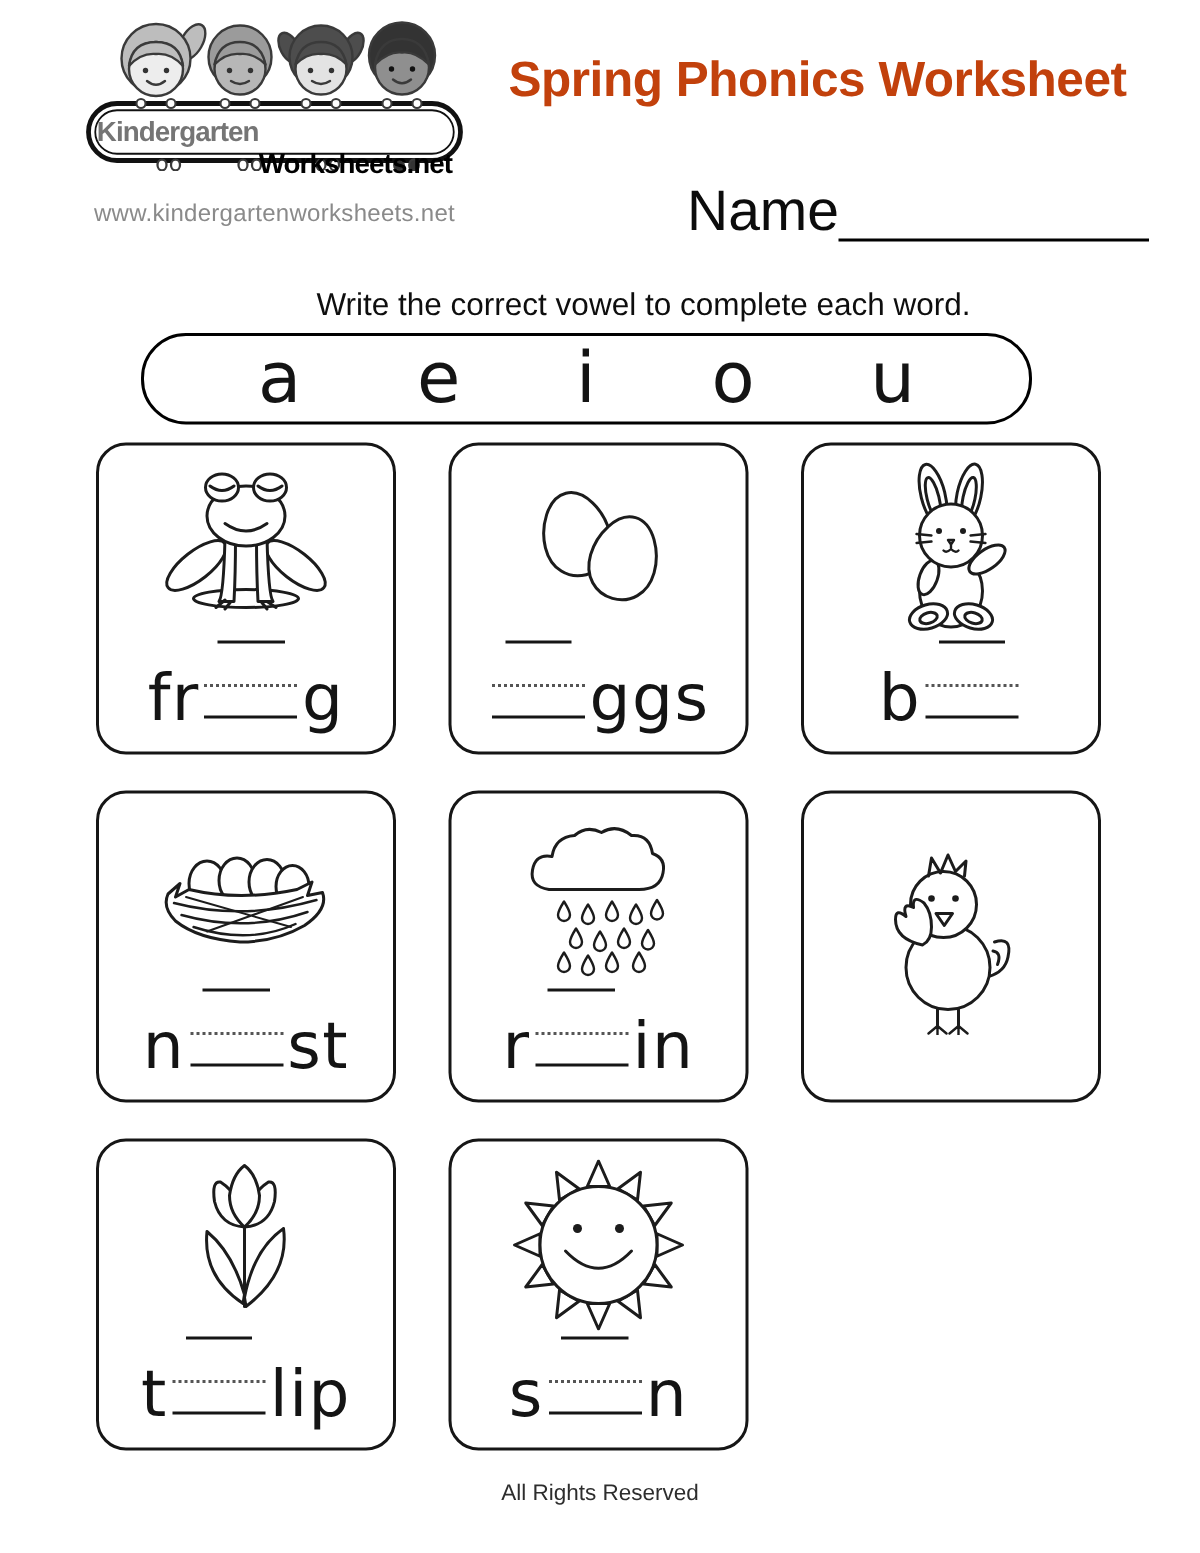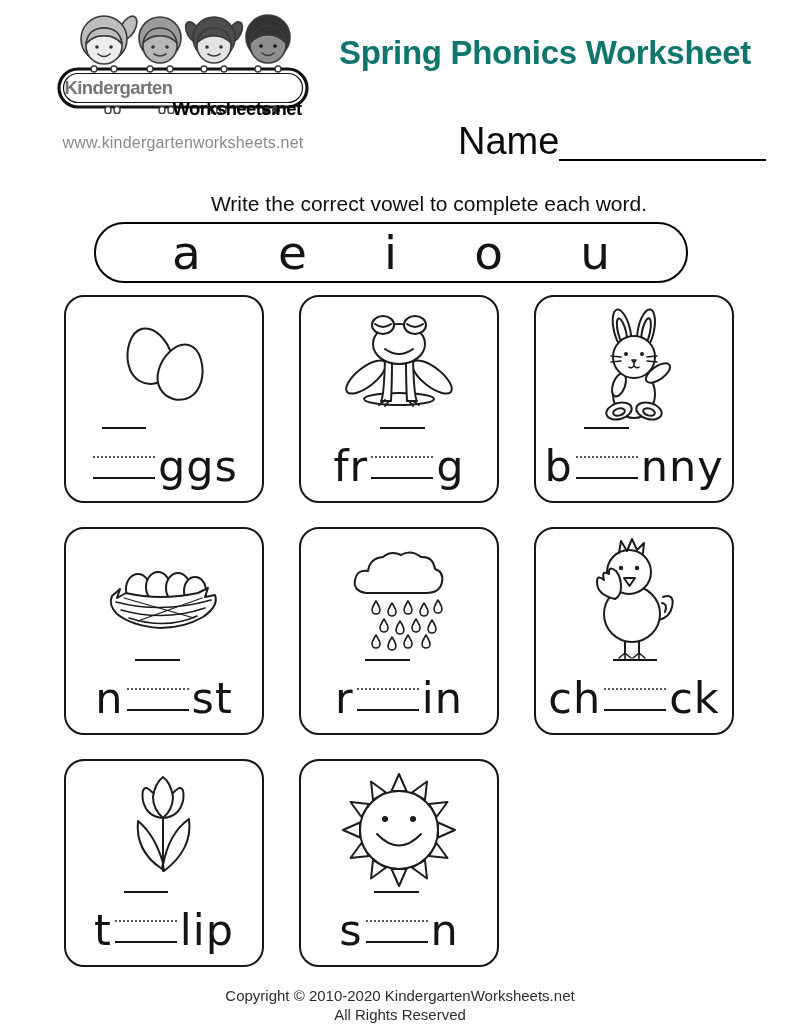--- a/index.html
+++ b/index.html
@@ -11,21 +11,21 @@
   .logo-box{position:relative;width:254px;height:102px;}
   .brand{position:absolute;left:3px;top:57px;width:248px;height:38px;display:flex;
          align-items:center;justify-content:center;font-weight:700;font-size:18.5px;
          letter-spacing:-0.6px;white-space:nowrap;}
   .brand .b1{color:#757575;}
   .brand .b2{color:#000;margin-top:41px;}
   .site-url{margin-top:20px;text-align:center;font-size:16px;color:#8a8a8a;letter-spacing:.2px;}
 
   
   .title{position:absolute;left:318px;top:34px;width:454px;text-align:center;
-         font-size:33px;font-weight:700;letter-spacing:-.3px;color:#0f766e;}
+         font-size:33px;font-weight:700;letter-spacing:-.3px;color:#c2410c;}
   .name-row{position:absolute;left:458px;top:120px;width:308px;display:flex;
             align-items:flex-end;font-size:38px;color:#0c0c0c;}
   .name-row .nm{line-height:1.15;}
   .name-line{flex:1;border-bottom:2px solid #000;margin-bottom:3px;height:30px;}
 
   .instruction{position:absolute;left:0;top:192px;width:100%;text-align:center;
                font-size:21px;color:#0e0e0e;padding-left:29px;}
 
   
   .vowel-bank{position:absolute;left:94px;top:222px;width:594px;height:61px;
@@ -142,40 +142,20 @@
     <span>e</span>
     <span>i</span>
     <span>o</span>
     <span>u</span>
   </div>
 
   <div class="grid">
 
     <div class="card">
       <div class="card-img">
-        <svg width="118" height="100" viewBox="0 0 118 100">
-          <g stroke="#1c1c1c" stroke-width="2" fill="#fff">
-            <path d="M0 -28 C13 -28 22 -10 22 4 C22 19 12 28 0 28 C-12 28 -22 19 -22 4 C-22 -10 -13 -28 0 -28 Z" transform="translate(44,40) rotate(-14)"></path>
-            <path d="M0 -28 C13 -28 22 -10 22 4 C22 19 12 28 0 28 C-12 28 -22 19 -22 4 C-22 -10 -13 -28 0 -28 Z" transform="translate(76,56) rotate(16)"></path>
-          </g>
-        </svg>
-      </div>
-      <div class="word">
-        <span></span>
-        <span class="blank">
-            <i class="bl-top"></i>
-            <i class="bl-mid"></i>
-            <i class="bl-bot"></i>
-          </span>
-        <span>ggs</span>
-      </div>
-    </div>
-
-    <div class="card">
-      <div class="card-img">
         <svg width="116" height="106" viewBox="0 0 116 106">
           <g stroke="#1c1c1c" stroke-width="2" fill="#fff" stroke-linecap="round" stroke-linejoin="round">
             <ellipse cx="25" cy="64" rx="24" ry="9.5" transform="rotate(-38 25 64)"></ellipse>
             <ellipse cx="91" cy="64" rx="24" ry="9.5" transform="rotate(38 91 64)"></ellipse>
             <ellipse cx="58" cy="86" rx="35" ry="6"></ellipse>
             <path d="M44 46 Q43 84 40 88 L50 88 Q51 70 51 46 Z"></path>
             <path d="M72 46 Q73 84 76 88 L66 88 Q65 70 65 46 Z"></path>
             <path d="M38 92 L44 87 M44 93 L48 88 M72 88 L78 92 M68 88 L72 93" fill="none"></path>
             <ellipse cx="58" cy="31" rx="26" ry="20"></ellipse>
             <ellipse cx="42" cy="12" rx="11" ry="9"></ellipse>
@@ -186,20 +166,40 @@
         </svg>
       </div>
       <div class="word">
         <span>fr</span>
         <span class="blank">
             <i class="bl-top"></i>
             <i class="bl-mid"></i>
             <i class="bl-bot"></i>
           </span>
         <span>g</span>
+      </div>
+    </div>
+
+    <div class="card">
+      <div class="card-img">
+        <svg width="118" height="100" viewBox="0 0 118 100">
+          <g stroke="#1c1c1c" stroke-width="2" fill="#fff">
+            <path d="M0 -28 C13 -28 22 -10 22 4 C22 19 12 28 0 28 C-12 28 -22 19 -22 4 C-22 -10 -13 -28 0 -28 Z" transform="translate(44,40) rotate(-14)"></path>
+            <path d="M0 -28 C13 -28 22 -10 22 4 C22 19 12 28 0 28 C-12 28 -22 19 -22 4 C-22 -10 -13 -28 0 -28 Z" transform="translate(76,56) rotate(16)"></path>
+          </g>
+        </svg>
+      </div>
+      <div class="word">
+        <span></span>
+        <span class="blank">
+            <i class="bl-top"></i>
+            <i class="bl-mid"></i>
+            <i class="bl-bot"></i>
+          </span>
+        <span>ggs</span>
       </div>
     </div>
 
     <div class="card">
       <div class="card-img">
         <svg width="120" height="118" viewBox="0 0 120 118">
           <g stroke="#1c1c1c" stroke-width="2" fill="#fff" stroke-linecap="round" stroke-linejoin="round">
             <ellipse cx="48" cy="23" rx="8" ry="21" transform="rotate(-14 48 23)"></ellipse>
             <ellipse cx="48" cy="25" rx="4" ry="14" transform="rotate(-14 48 25)" fill="none"></ellipse>
             <ellipse cx="72" cy="23" rx="8" ry="21" transform="rotate(12 72 23)"></ellipse>
@@ -219,21 +219,20 @@
           </g>
         </svg>
       </div>
       <div class="word">
         <span>b</span>
         <span class="blank">
             <i class="bl-top"></i>
             <i class="bl-mid"></i>
             <i class="bl-bot"></i>
           </span>
-        <span>nny</span>
       </div>
     </div>
 
     <div class="card">
       <div class="card-img">
         <svg width="132" height="84" viewBox="0 0 132 84">
           <g stroke="#1c1c1c" stroke-width="2" fill="#fff" stroke-linecap="round" stroke-linejoin="round">
             <ellipse cx="40" cy="33" rx="12" ry="15"></ellipse>
             <ellipse cx="60" cy="31" rx="12" ry="15"></ellipse>
             <ellipse cx="80" cy="32" rx="12" ry="15"></ellipse>
@@ -300,29 +299,20 @@
             <circle cx="54" cy="35" r="22"></circle>
             <path d="M44 16 L46 4 L52 14 M52 14 L57 2 L62 13 M62 13 L69 6 L68 16" fill="none"></path>
             <circle cx="46" cy="31" r="2.2" fill="#1c1c1c" stroke="none"></circle>
             <circle cx="62" cy="31" r="2.2" fill="#1c1c1c" stroke="none"></circle>
             <path d="M49 41 L60 41 L54.5 49 Z"></path>
             <path d="M40 62 Q22 58 22 45 Q22 37 29 43 Q26 33 34 37 Q33 28 41 34 Q46 40 46 50 Q46 59 40 62 Z"></path>
             <path d="M50 105 V116 M64 105 V116" fill="none"></path>
             <path d="M50 116 L44 121 M50 116 L50 122 M50 116 L56 121 M64 116 L58 121 M64 116 L64 122 M64 116 L70 121" fill="none" stroke-width="1.6"></path>
           </g>
         </svg>
-      </div>
-      <div class="word">
-        <span>ch</span>
-        <span class="blank">
-            <i class="bl-top"></i>
-            <i class="bl-mid"></i>
-            <i class="bl-bot"></i>
-          </span>
-        <span>ck</span>
       </div>
     </div>
 
     <div class="card">
       <div class="card-img">
         <svg width="118" height="118" viewBox="0 0 118 118">
           <g stroke="#1c1c1c" stroke-width="2" fill="#fff" stroke-linecap="round" stroke-linejoin="round">
             <path d="M58 47 Q42 46 38 30 Q36 16 42 17 Q56 26 58 47 Z"></path>
             <path d="M58 47 Q74 46 78 30 Q80 16 74 17 Q60 26 58 47 Z"></path>
             <path d="M58 47 Q48 38 48 26 Q50 12 58 6 Q66 12 68 26 Q68 38 58 47 Z"></path>
@@ -374,17 +364,16 @@
             <i class="bl-mid"></i>
             <i class="bl-bot"></i>
           </span>
         <span>n</span>
       </div>
     </div>
 
   </div>
 
   <div class="footer">
-    <div>Copyright © 2010-2020 KindergartenWorksheets.net</div>
     <div>All Rights Reserved</div>
   </div>
 
 </div>
 
 </body></html>

